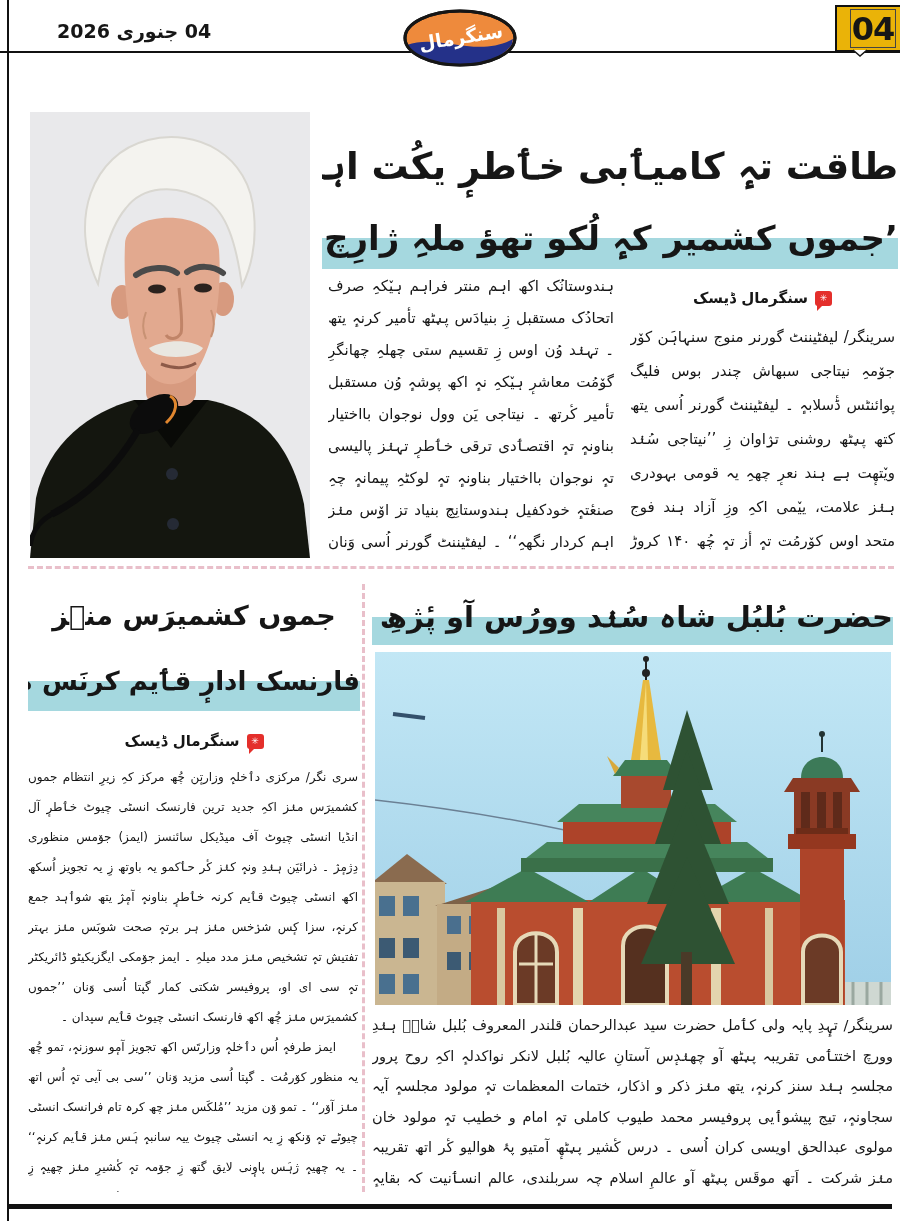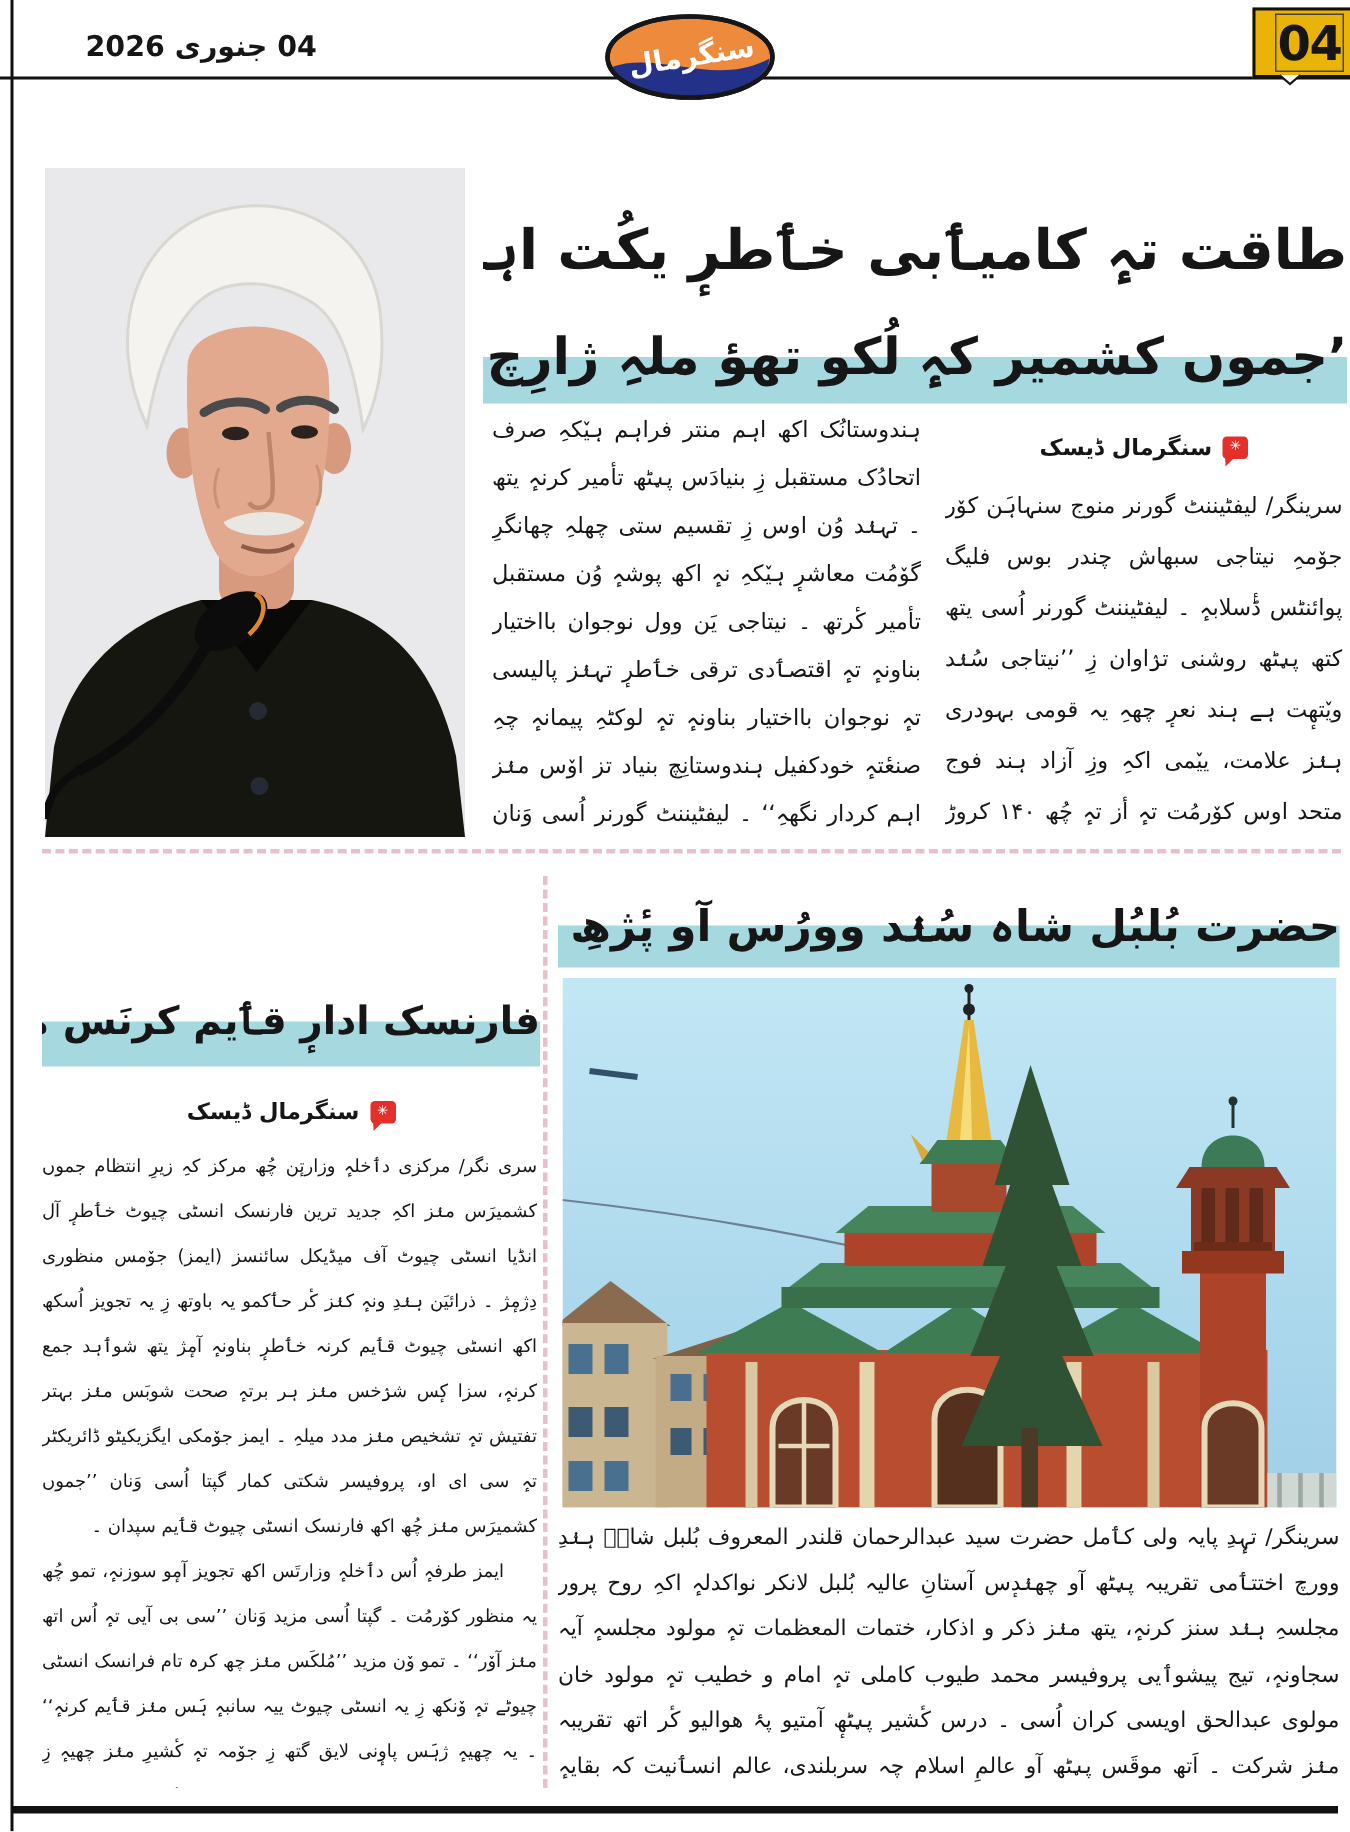--- a/index.html
+++ b/index.html
@@ -136,20 +136,21 @@
   </div>
 
   <div class="byline byline-main">
     <span class="byicon">✳</span>
     <span>سنگرمال ڈیسک</span>
   </div>
 
   <div class="bodytext col-lead">سرینگر/ لیفٹیننٹ گورنر منوج سنہاہَن کوٚر جوٚمہِ نیتاجی سبھاش چندر بوس فلیگ پوائنٹس ڈٔسلابہٕ ۔ لیفٹیننٹ گورنر اُسی یتھ کتھ پؠٹھ روشنی ترٛاوان زِ ’’نیتاجی سُنٛد ویٚتھٕت ہے ہند نعرٕ چھہِ یہ قومی بہودری ہنٛز علامت، ییٚمی اکہِ وزِ آزاد ہند فوج متحد اوس کوٚرمُت تہٕ أز تہٕ چُھ ۱۴۰ کروڑ ہندوستان کمبن متٲثر کران ۔ لیفٹیننٹ گورنر اُسی مزید وَنان ’’نیتاجی سبھاش چندر بوس سنٛز حب الوطنی چھیہٕ تھکینٛز لایق ۔ تہنٛز غٲر مومولی بہودری کوٚر</div>
   <div class="bodytext col-follow">ہندوستانُک اکھ اہم منتر فراہم ہیٚکہِ صرف اتحادُک مستقبل زِ بنیادَس پؠٹھ تأمیر کرنہٕ یتھ ۔ تہنٛد وُن اوس زِ تقسیم ستی چھلہِ چھانگرِ گوٚمُت معاشرٕ ہیٚکہِ نہٕ اکھ پوشہٕ وُن مستقبل تأمیر کٔرتھ ۔ نیتاجی یَن وول نوجوان بااختیار بناونہٕ تہٕ اقتصٲدی ترقی خٲطرٕ تہنٛز پالیسی تہٕ نوجوان بااختیار بناونہٕ تہٕ لوکٹہِ پیمانہٕ چہِ صنعٔتہٕ خودکفیل ہندوستانِچ بنیاد تز اوٚس منٛز اہم کردار نگھہِ‘‘ ۔ لیفٹیننٹ گورنر اُسی وَنان ’’جوٚم چُھ ہندوستان کہِ قومی اتحاد تہٕ اکہِ غٲر منقسم ثقٲفتی دٲیرِچ علامت‘‘ ۔ تمو وون ’’سون اتحاد چُھ طاقت تہٕ کامیٲبی خٲطرٕ واریاہ ضروری‘‘ ۔</div>
 
+  <div class="headline fa-h1">جموں کشمیرَس منٛز</div>
   <div class="headline fa-h2">
     <span class="hl">فارنسک ادارٕ قٲیم کرنَس منظوری</span>
   </div>
 
   <div class="byline byline-fa">
     <span class="byicon">✳</span>
     <span>سنگرمال ڈیسک</span>
   </div>
 
   <div class="bodytext fa-body">

